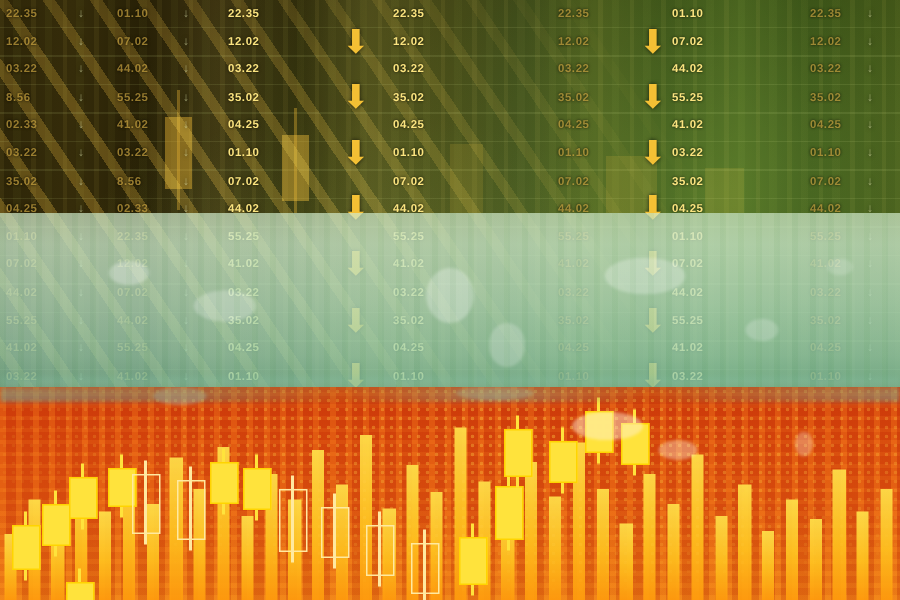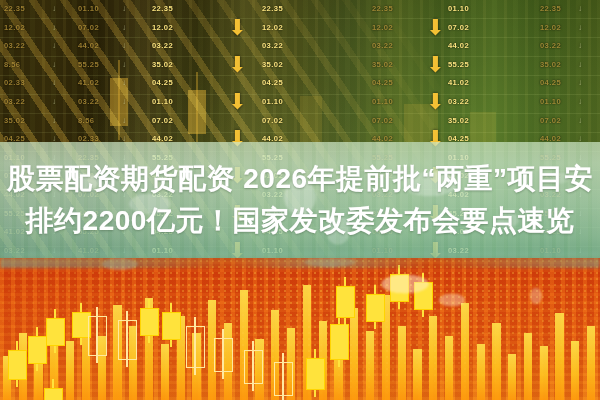--- a/index.html
+++ b/index.html
@@ -465,18 +465,14 @@
     <div id="bot-teal"></div>
   </div>
 
   <div id="seam"></div>
 
   <div id="band">
     <div id="band-map"></div>
     <div id="band-streaks"></div>
   </div>
 
-  <div id="headline">
-    <div class="hl-line">股票配资期货配资 2026年提前批“两重”项目安</div>
-    <div class="hl-line">排约2200亿元！国家发改委发布会要点速览</div>
-  </div>
 
 </div>
 
 </body></html>

